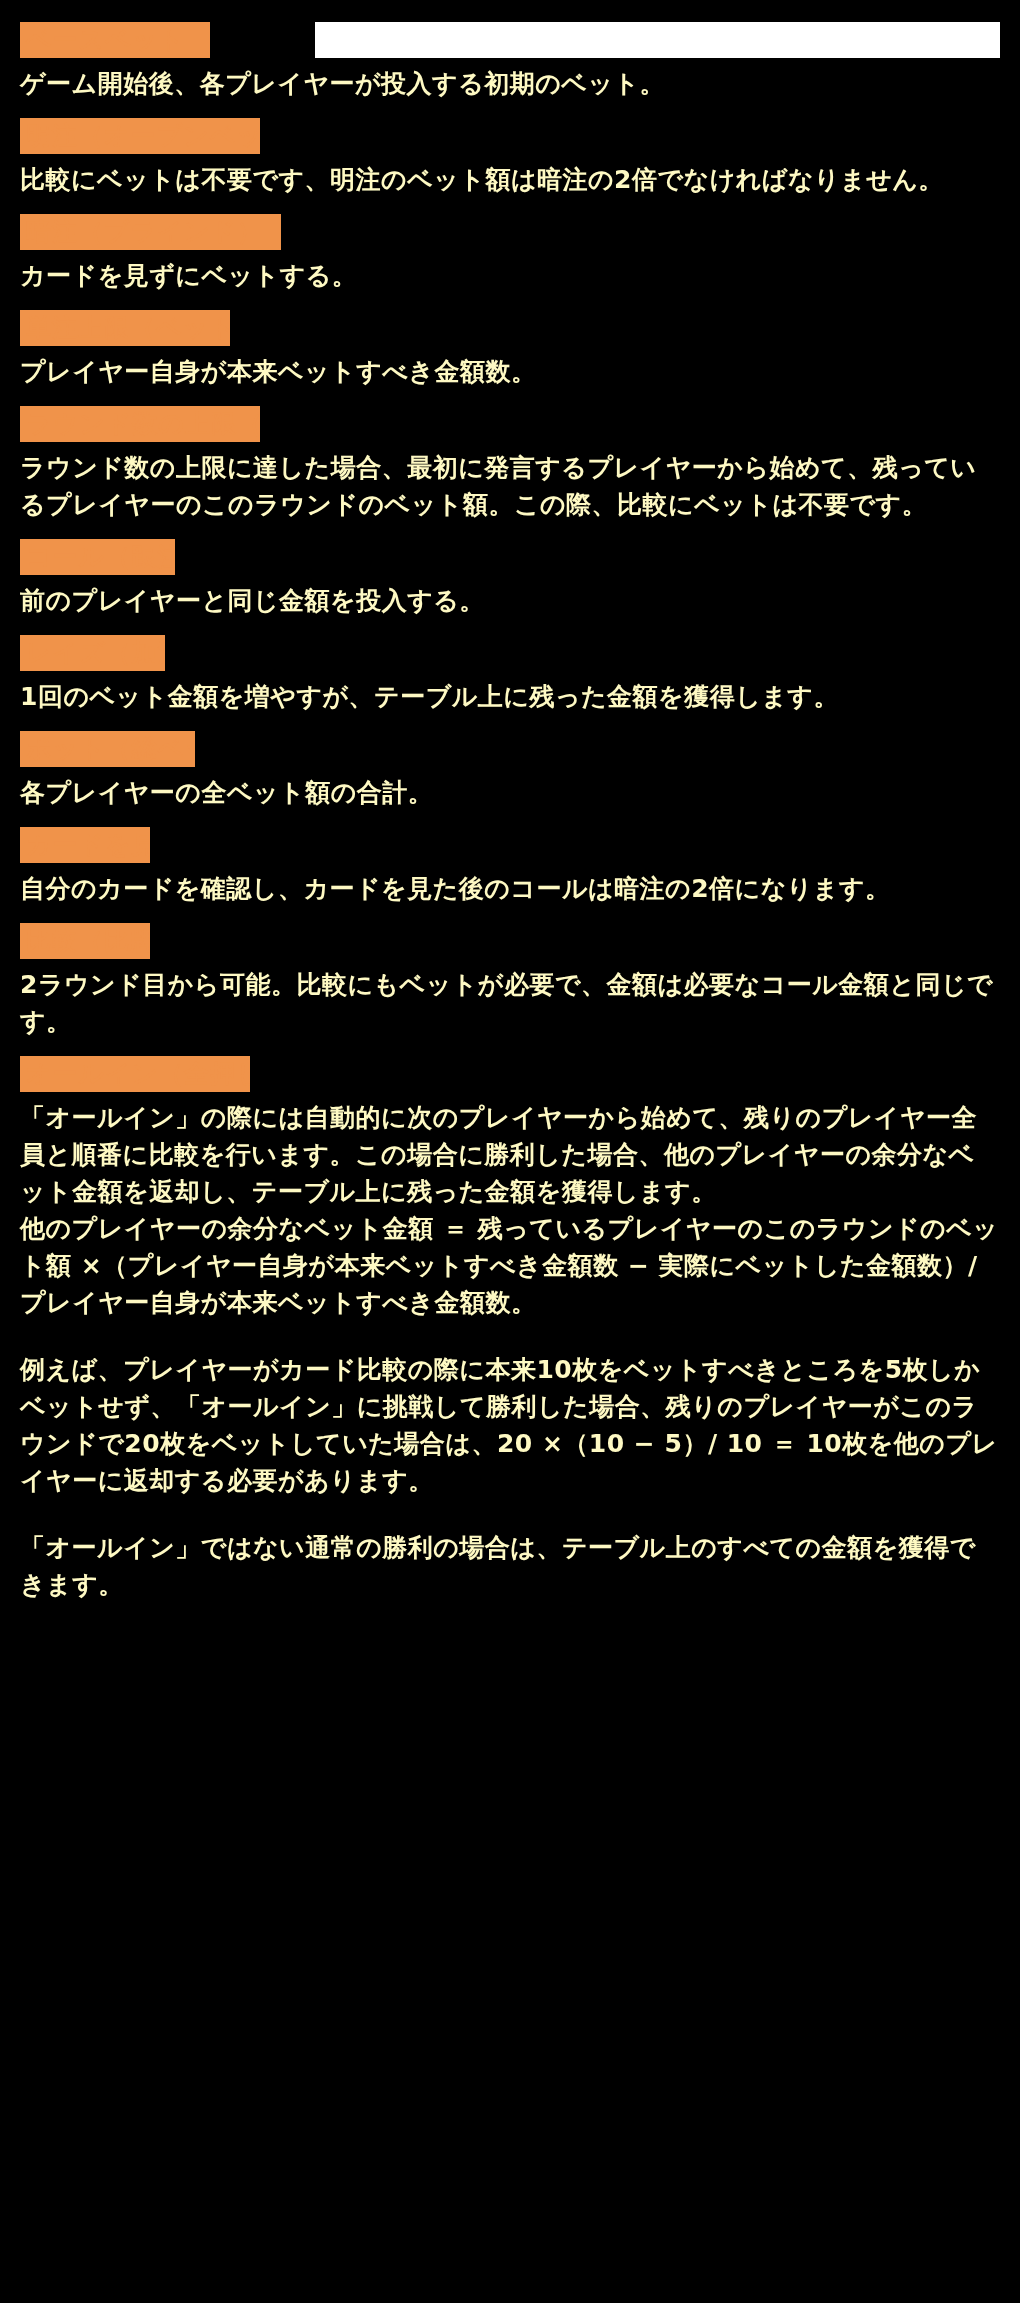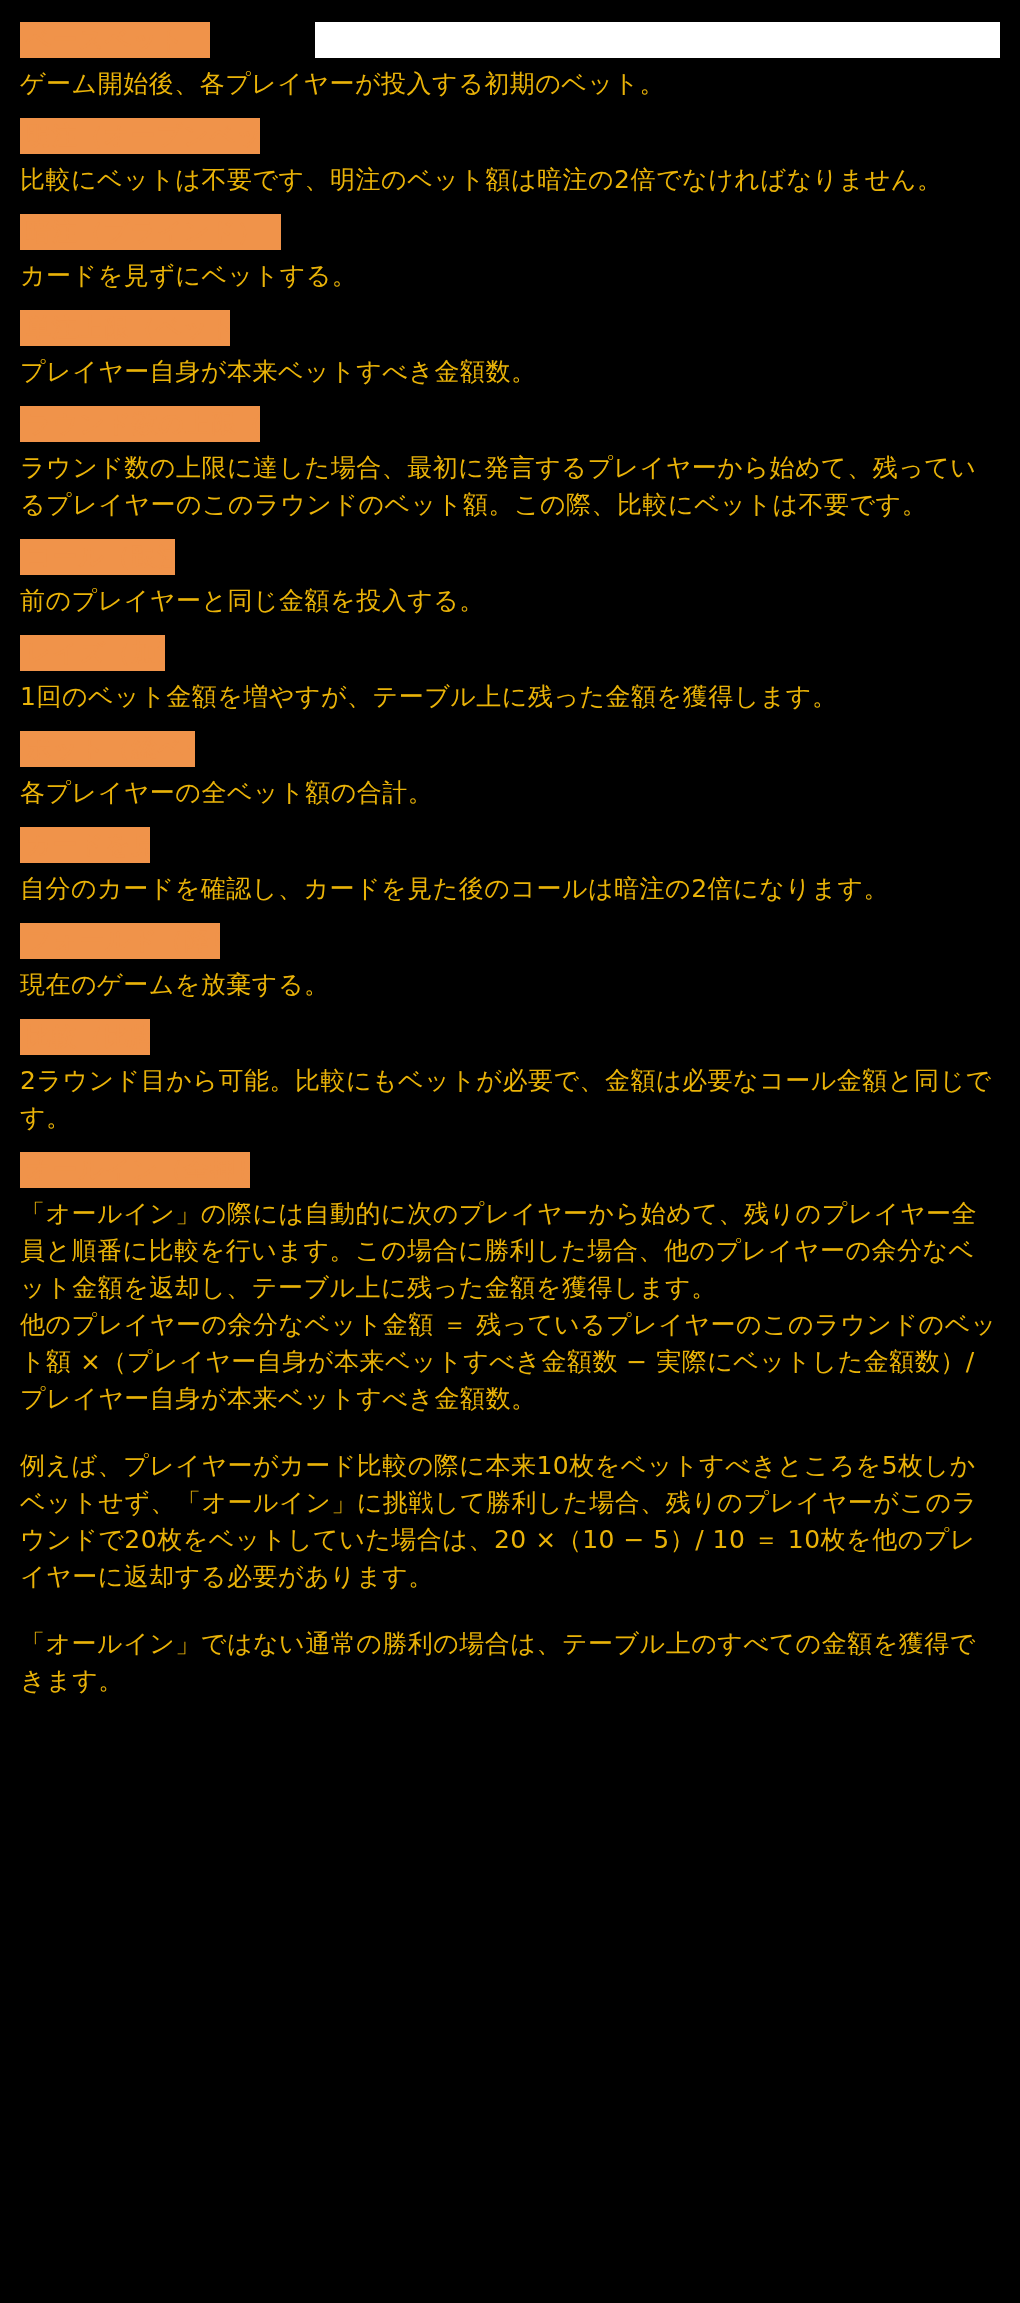--- a/index.html
+++ b/index.html
@@ -46,23 +46,23 @@
     font-weight: bold;
     line-height: 36px;
     height: 36px;
     padding: 0 6px;
     box-sizing: border-box;
     white-space: nowrap;
     overflow: hidden;
     letter-spacing: 1px;
   }
   .body-text {
-    color: #eab308;
+    color: #fef9c3;
     font-size: 25px;
-    font-weight: normal;
+    font-weight: bold;
     line-height: 37px;
     letter-spacing: 0.5px;
     margin-top: 3px;
     white-space: pre-wrap;
   }
   .body-text.gap {
     margin-top: 30px;
   }
 </style>
 </head>
@@ -111,24 +111,20 @@
     <div class="section">
       <div class="heading" style="width:175px">ポット（総ベット額）</div>
       <div class="body-text">各プレイヤーの全ベット額の合計。</div>
     </div>
 
     <div class="section">
       <div class="heading" style="width:130px">カードを見る</div>
       <div class="body-text">自分のカードを確認し、カードを見た後のコールは暗注の2倍になります。</div>
     </div>
 
-    <div class="section">
-      <div class="heading" style="width:200px">フォールド（降りる）</div>
-      <div class="body-text">現在のゲームを放棄する。</div>
-    </div>
 
     <div class="section">
       <div class="heading" style="width:130px">比較（比牌）</div>
       <div class="body-text">2ラウンド目から可能。比較にもベットが必要で、金額は必要なコール金額と同じです。</div>
     </div>
 
     <div class="section">
       <div class="heading" style="width:230px">オールイン（全押し）</div>
       <div class="body-text">「オールイン」の際には自動的に次のプレイヤーから始めて、残りのプレイヤー全員と順番に比較を行います。この場合に勝利した場合、他のプレイヤーの余分なベット金額を返却し、テーブル上に残った金額を獲得します。
 他のプレイヤーの余分なベット金額 ＝ 残っているプレイヤーのこのラウンドのベット額 ×（プレイヤー自身が本来ベットすべき金額数 − 実際にベットした金額数）/ プレイヤー自身が本来ベットすべき金額数。</div>

